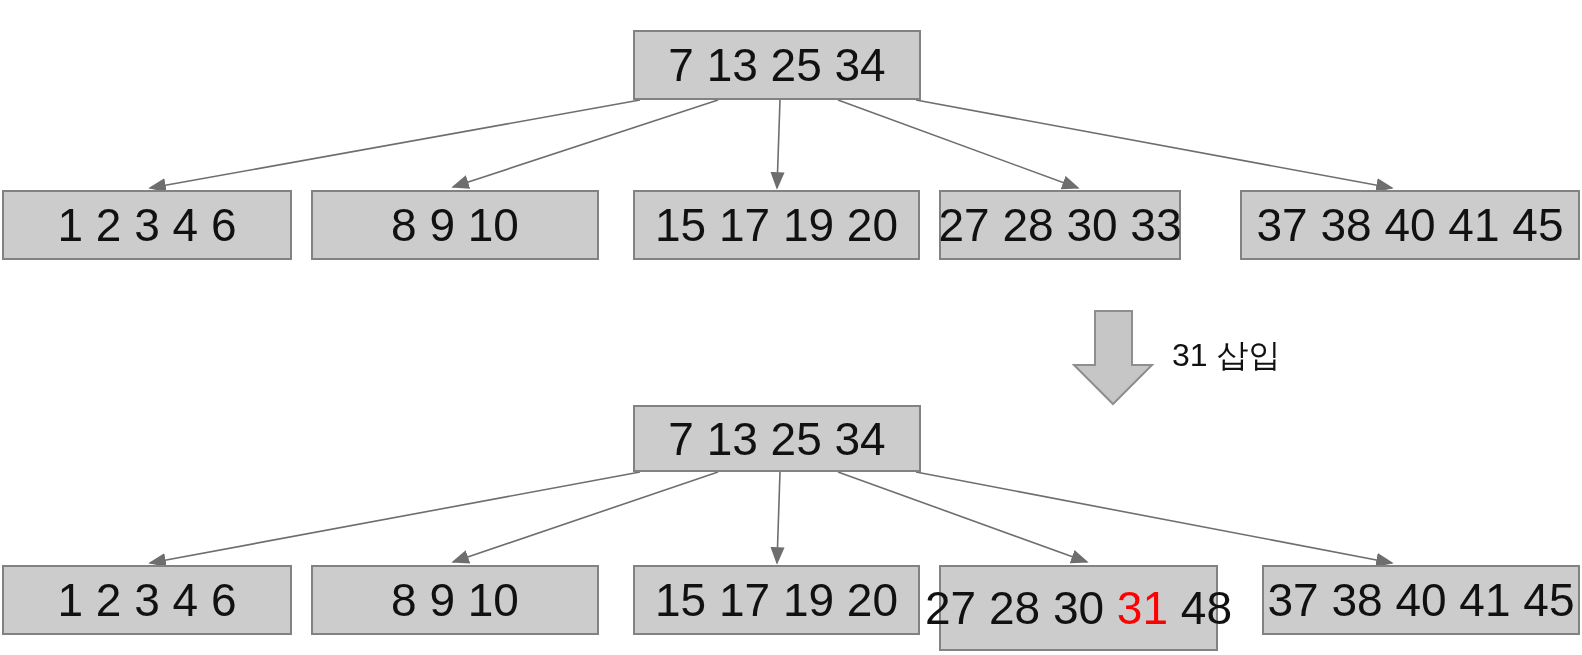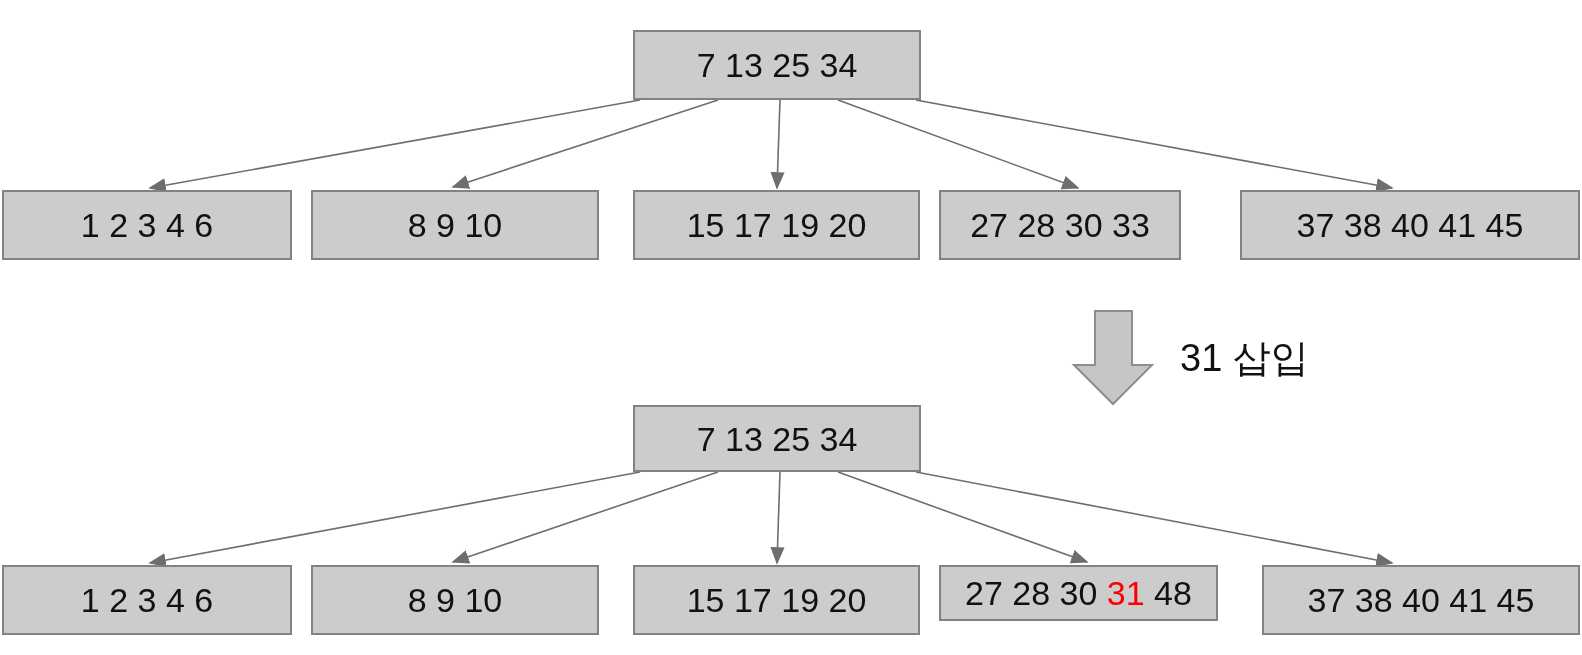--- a/index.html
+++ b/index.html
@@ -31,35 +31,34 @@
     stroke: var(--edge);
     stroke-width: 1.6;
   }
   .node {
     position: absolute;
     background: var(--node-fill);
     border: 2px solid var(--node-border);
     display: flex;
     align-items: center;
     justify-content: center;
-    font-size: 34px;
+    font-size: 46px;
     color: var(--text);
     white-space: pre;
     line-height: 1;
   }
   .hl { color: var(--highlight-red); }
   .insert-label {
     position: absolute;
     left: 1172px;
     top: 339px;
-    font-size: 38px;
+    font-size: 32px;
     color: var(--text);
     white-space: pre;
     line-height: 1;
-    margin-left: 8px;
   }
   .big-arrow-shape {
     fill: var(--arrow-fill);
     stroke: var(--arrow-border);
     stroke-width: 2;
     stroke-linejoin: miter;
   }
   .arrowhead-shape { fill: var(--edge); }
 </style>
 </head>
@@ -101,18 +100,18 @@
   <div class="node" style="left:939px; top:190px; width:242px; height:70px;">27 28 30 33</div>
   <div class="node" style="left:1240px; top:190px; width:340px; height:70px;">37 38 40 41 45</div>
 
   <div class="insert-label">31 삽입</div>
 
   <div class="node" style="left:633px; top:405px; width:288px; height:67px;">7 13 25 34</div>
 
   <div class="node" style="left:2px; top:565px; width:290px; height:70px;">1 2 3 4 6</div>
   <div class="node" style="left:311px; top:565px; width:288px; height:70px;">8 9 10</div>
   <div class="node" style="left:633px; top:565px; width:287px; height:70px;">15 17 19 20</div>
-  <div class="node" style="left:939px; top:565px; width:279px; height:56px;">
+  <div class="node" style="left:939px; top:565px; width:279px; height:86px;">
     <span>27 28 30 </span><span class="hl">31</span><span> 48</span>
   </div>
   <div class="node" style="left:1262px; top:565px; width:318px; height:70px;">37 38 40 41 45</div>
 
 </div>
 
 </body></html>

